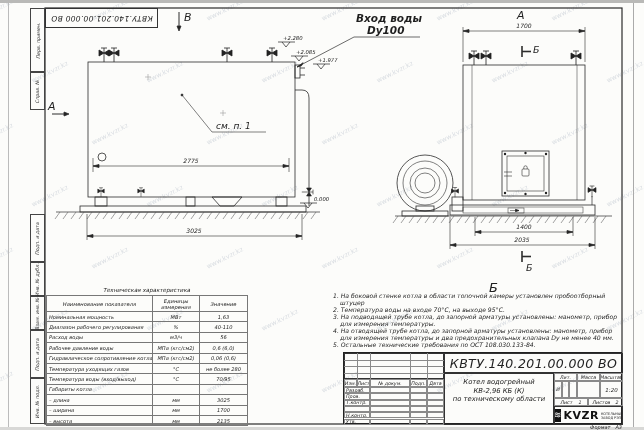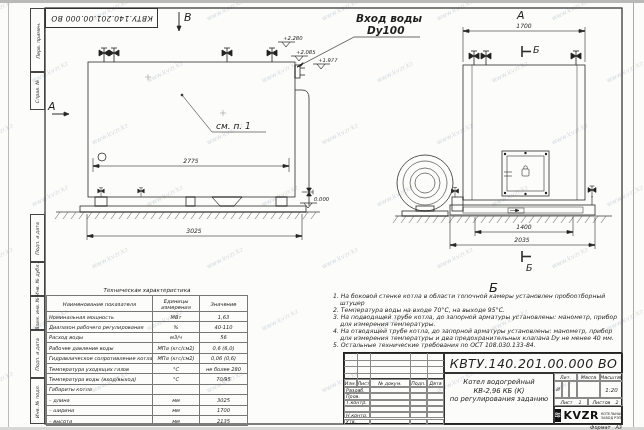--- a/index.html
+++ b/index.html
@@ -442,21 +442,21 @@
     <div class="c left" style="left:0;top:65.5px;width:26px;height:6.5px;">Утв.</div>
     <div class="c" style="left:26px;top:65.5px;width:40px;height:6.5px;"></div>
     <div class="c" style="left:66px;top:65.5px;width:17px;height:6.5px;"></div>
     <div class="c" style="left:83px;top:65.5px;width:17px;height:6.5px;"></div>
 
     <div class="c docnum" style="left:100px;top:0;width:179px;height:20px;">КВТУ.140.201.00.000 ВО</div>
 
     <div class="c namecell" style="left:100px;top:20px;width:110px;height:52px;">
       <div>Котел водогрейный</div>
       <div>КВ-2,96 КБ (К)</div>
-      <div>по регулирования заданию</div>
+      <div>по техническому области</div>
     </div>
 
     <div class="c" style="left:210px;top:20px;width:23px;height:8px;">Лит.</div>
     <div class="c" style="left:233px;top:20px;width:23px;height:8px;">Масса</div>
     <div class="c" style="left:256px;top:20px;width:23px;height:8px;">Масштаб</div>
     <div class="c" style="left:210px;top:28px;width:8px;height:17px;">И</div>
     <div class="c" style="left:218px;top:28px;width:7px;height:17px;"></div>
     <div class="c" style="left:225px;top:28px;width:8px;height:17px;"></div>
     <div class="c" style="left:233px;top:28px;width:23px;height:17px;"></div>
     <div class="c" style="left:256px;top:28px;width:23px;height:17px;font-size:5.5px;">1:20</div>

